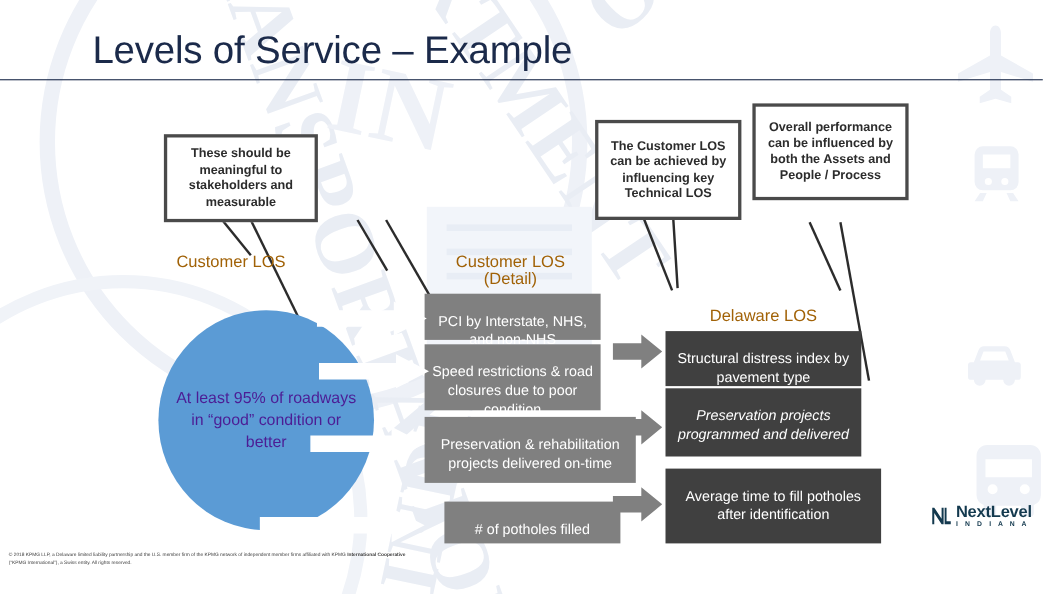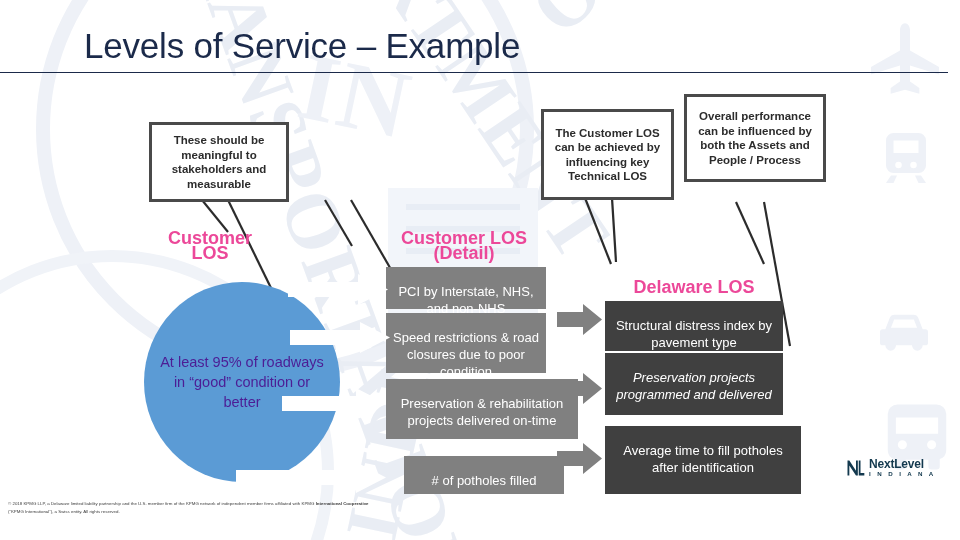--- a/index.html
+++ b/index.html
@@ -82,21 +82,21 @@
     color:#4c1d95;font-size:14.5px;line-height:20px;
   }
   .ellipse span{display:block;padding:0 10px;}
 
   
   .warrow{position:absolute;z-index:6;}
 
   
   .colhead{
     position:absolute;z-index:5;text-align:center;
-    font-size:18px;font-weight:700;color:#ec4899;line-height:15px;
+    font-size:15px;font-weight:400;color:#a16207;line-height:15px;
   }
 
   
   .gbox{
     position:absolute;z-index:5;box-sizing:border-box;
     background:#808080;color:#ffffff;
     display:flex;justify-content:center;text-align:center;
     font-size:13px;line-height:17px;padding:16px 6px;
   }
   .gbox.dark{background:#404040;}
@@ -113,21 +113,21 @@
   }
   .footer b{font-weight:700;}
 
   
   .logo{
     position:absolute;left:845px;top:458px;z-index:7;
     display:flex;align-items:center;gap:4px;
   }
   .logo-mark{width:20px;height:20px;flex:0 0 auto;}
   .logo-text{line-height:1;}
-  .logo-top{font-size:12px;font-weight:700;color:#13394e;letter-spacing:-0.2px;}
+  .logo-top{font-size:15px;font-weight:700;color:#13394e;letter-spacing:-0.2px;}
   .logo-top i{font-style:normal;}
   .logo-sub{font-size:6.2px;font-weight:700;color:#13394e;letter-spacing:2.4px;margin-top:1px;}
 </style>
 </head>
 <body>
 
 <div id="slide">
 
   <div class="wm-layer">
     <div class="wm-ring"></div>

